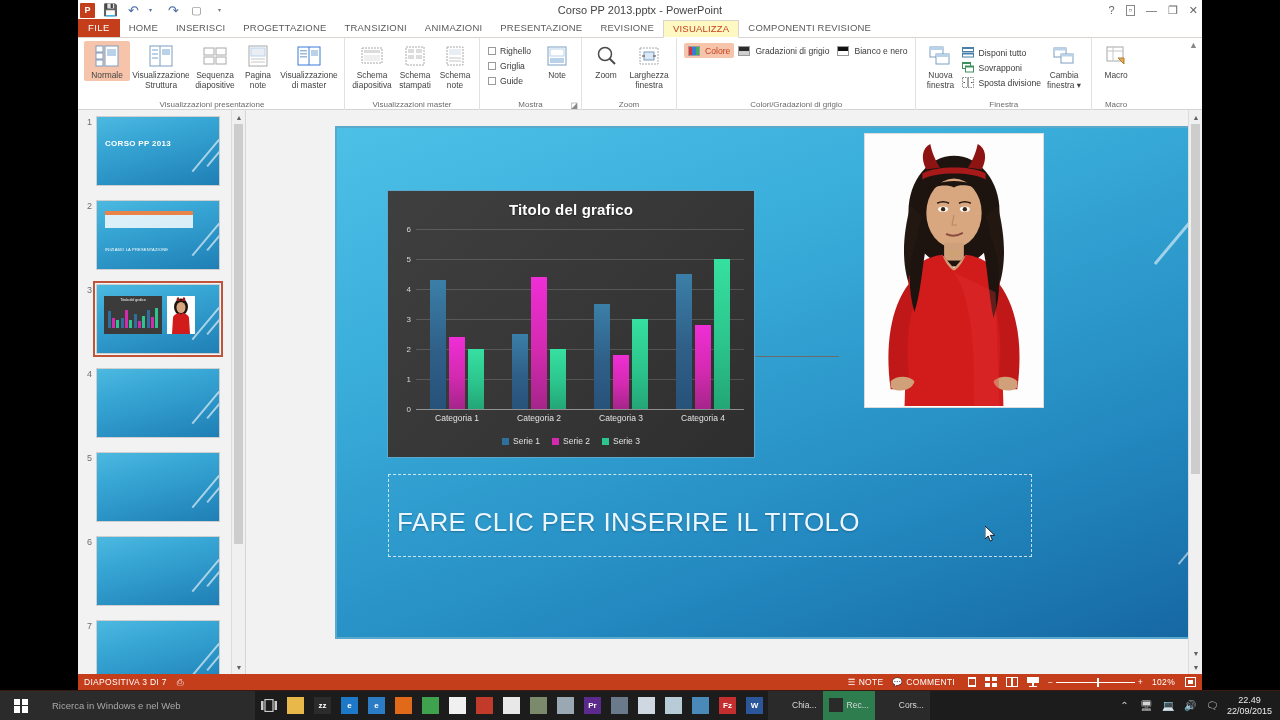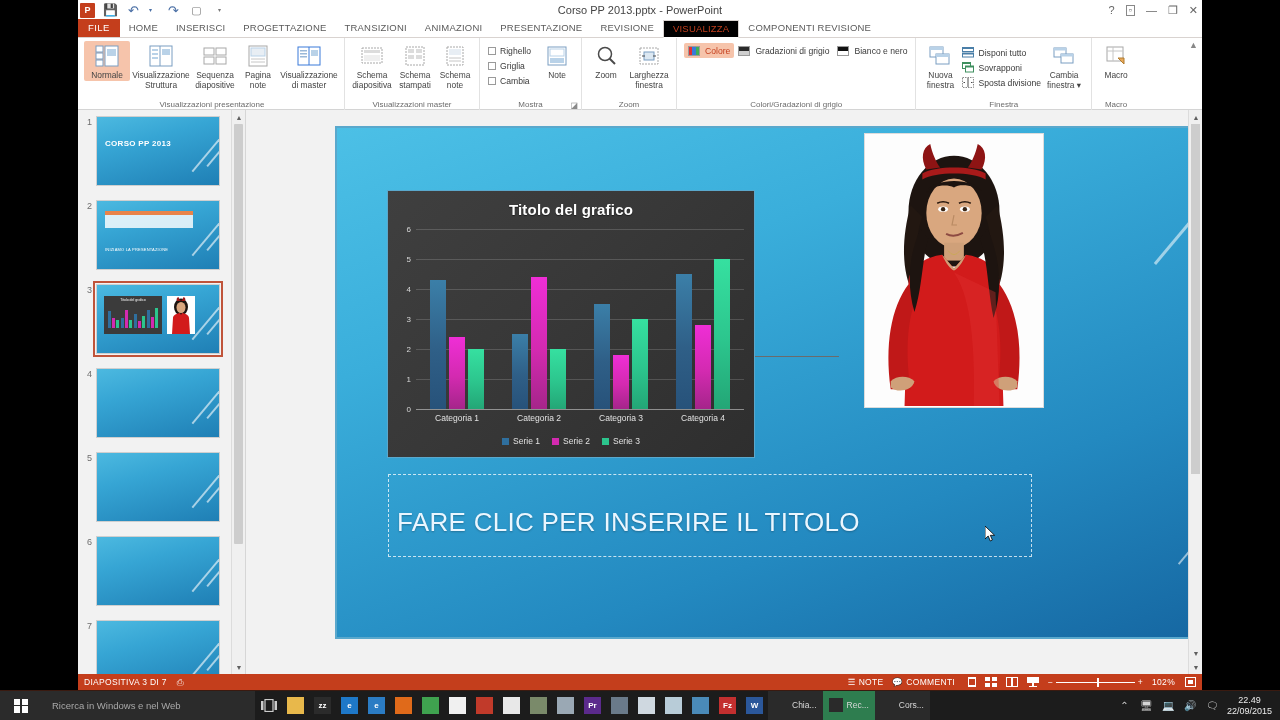--- a/index.html
+++ b/index.html
@@ -45,21 +45,21 @@
   }
   #file-tab {
     background:#c43e1c; color:#fff; font-size:9.5px; letter-spacing:.4px;
     padding:0 10px; height:18px; line-height:18px; font-weight:normal;
   }
   .tab {
     font-size:9.5px; color:#5a5a5a; padding:0 9px; height:18px; line-height:18px;
     letter-spacing:.2px; white-space:nowrap; cursor:pointer;
   }
   .tab.active {
-    color:#c43e1c; background:#000000; border:1px solid #d9d3d0; border-bottom:1px solid #fff;
+    color:#c43e1c; background:#fef9c3; border:1px solid #d9d3d0; border-bottom:1px solid #fff;
     position:relative; top:1px; height:18px; line-height:16px;
   }
   #accedi { position:absolute; right:6px; bottom:-12px; font-size:9.5px; color:#5a5a5a; }
 
   
   #ribbon {
     position:relative; height:72px; background:#fff; border-bottom:1px solid #d4d4d4;
     display:flex; align-items:stretch; padding-left:2px;
   }
   .rgroup { position:relative; display:flex; flex-direction:column; align-items:center;
@@ -377,21 +377,21 @@
             <label class="chk-row">
               <span class="chk"></span>
               <span>Righello</span>
             </label>
             <label class="chk-row">
               <span class="chk"></span>
               <span>Griglia</span>
             </label>
             <label class="chk-row">
               <span class="chk"></span>
-              <span>Cambia</span>
+              <span>Guide</span>
             </label>
           </div>
           <div class="bigbtn w40">
             <span class="bi">
               <svg width="24" height="22" viewBox="0 0 24 22">
                   <rect x="3" y="2" width="18" height="18" fill="#fff" stroke="#7a9ec2"></rect>
                   <rect x="5" y="4" width="14" height="7" fill="#fff" stroke="#b9d2e8"></rect>
                   <rect x="5" y="13" width="14" height="5" fill="#b9d2e8"></rect>
                 </svg>
             </span>

